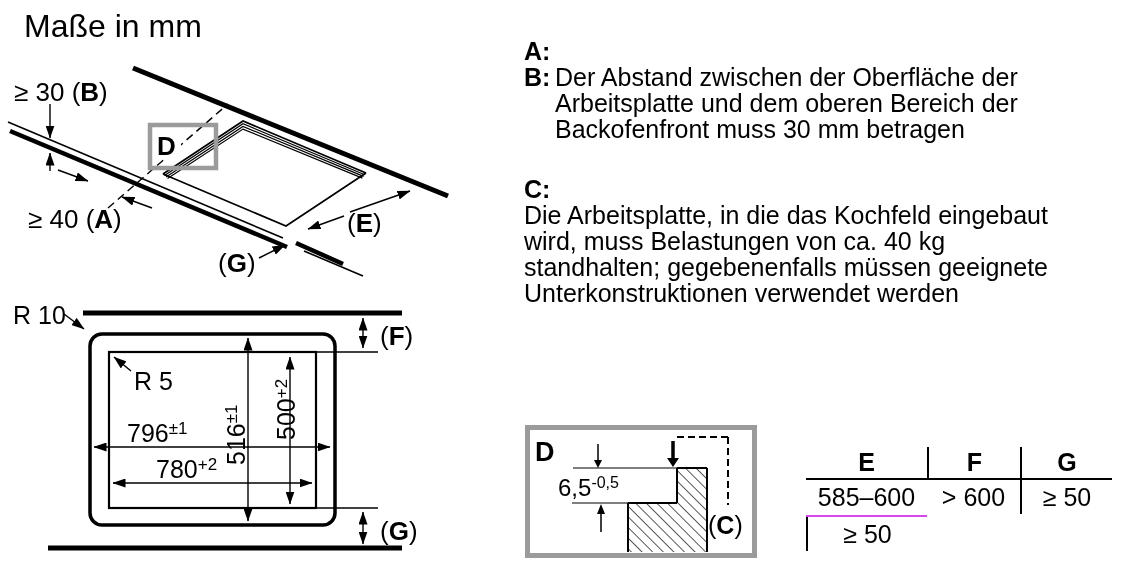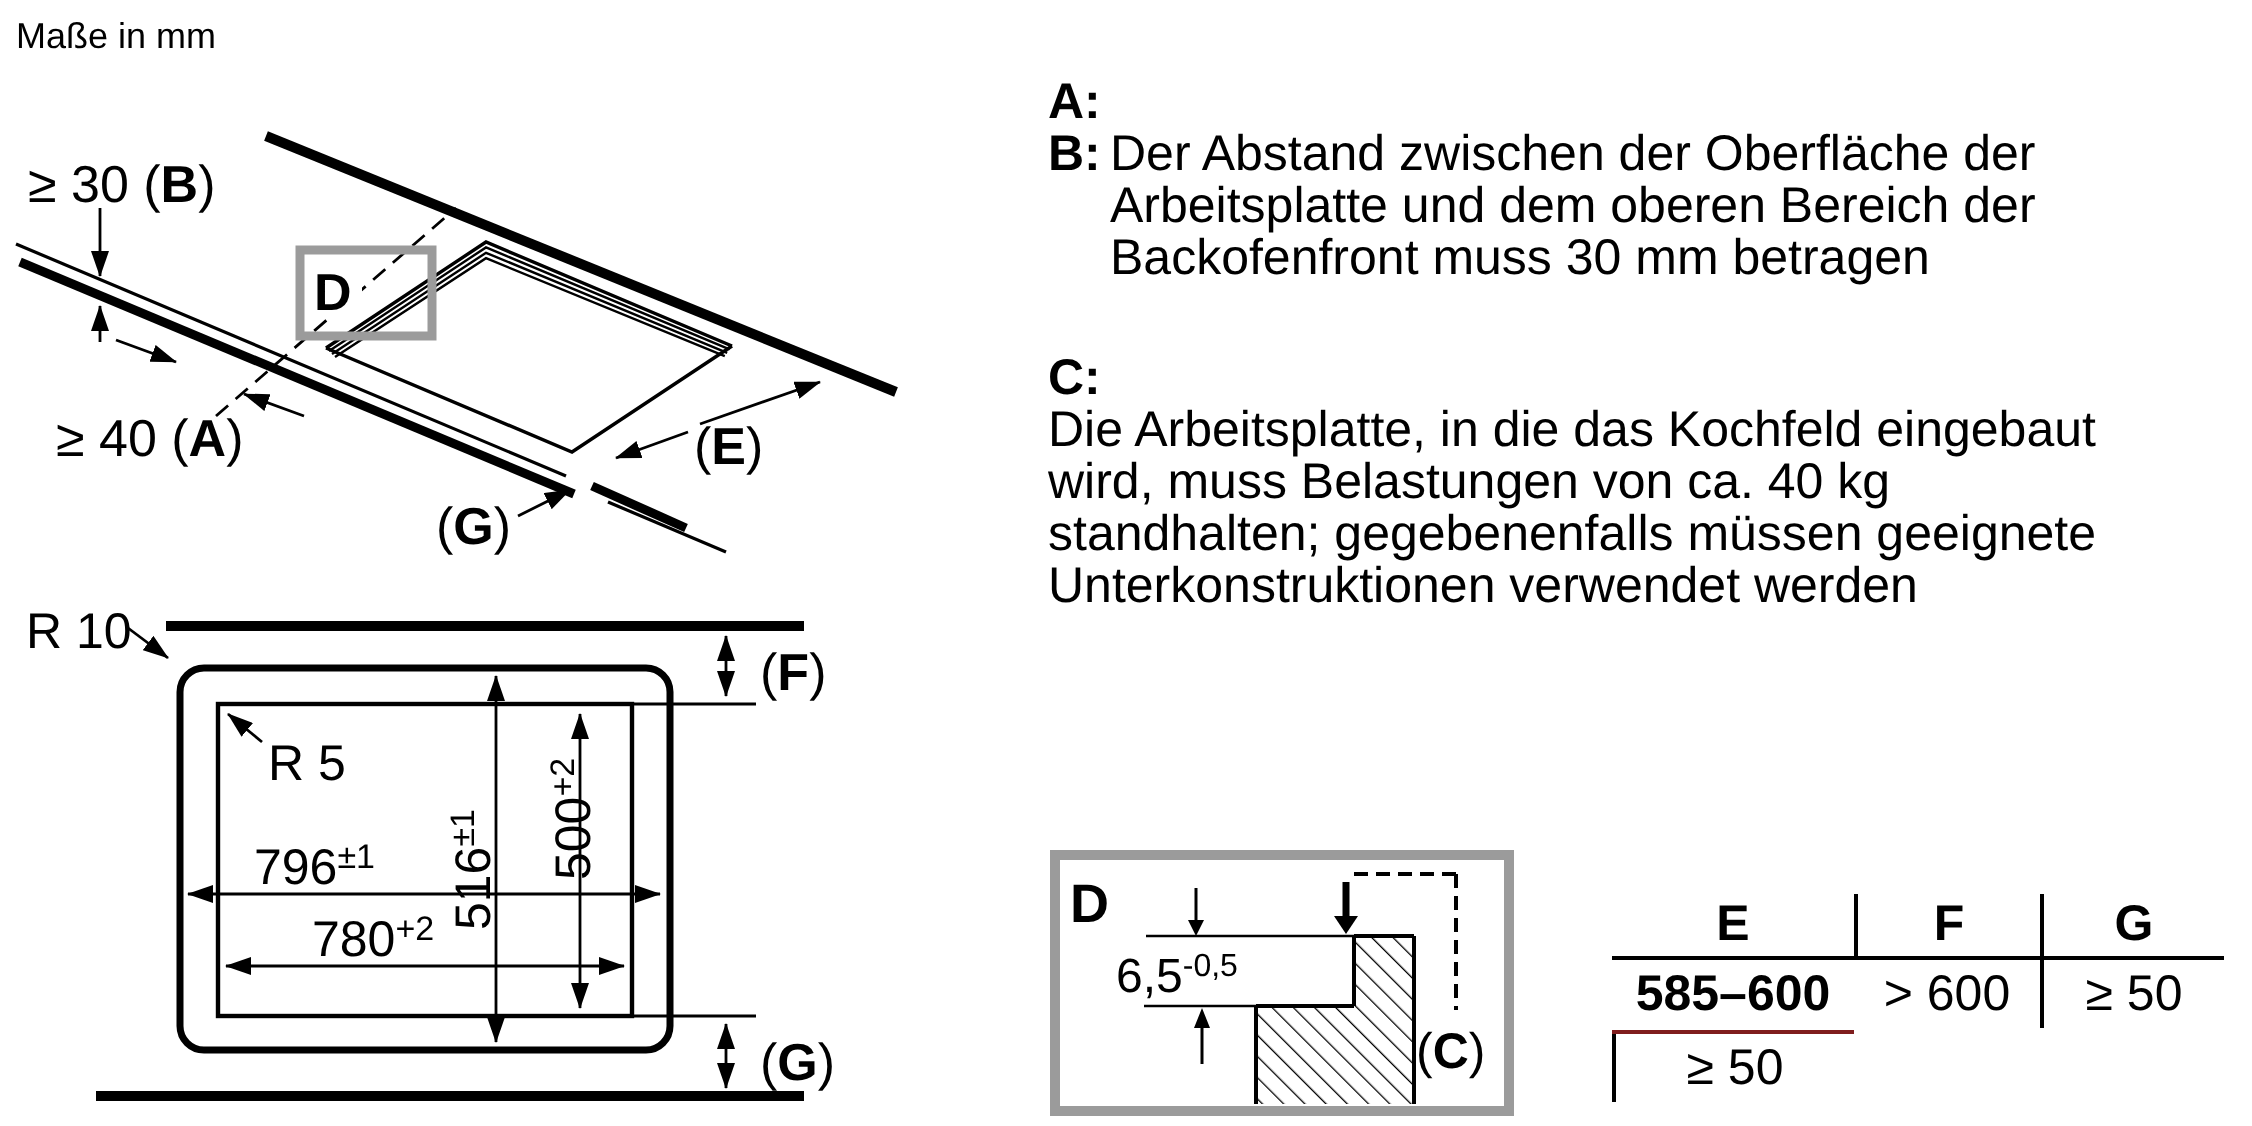--- a/index.html
+++ b/index.html
@@ -2,38 +2,38 @@
 <html><head>
 <meta charset="utf-8">
 <style>
   html,body { margin:0; padding:0; }
   body {
     width:1126px; height:563px; position:relative; overflow:hidden;
     background:#fff; color:#000;
     font-family:"Liberation Sans", sans-serif;
   }
   .abs { position:absolute; }
-  #title { left:8px; top:8px; font-size:18px; }
+  #title { left:24px; top:8px; font-size:32px; }
   svg text { fill:#000; font-family:"Liberation Sans", sans-serif; }
   .lbl { font-size:26px; }
   .lbl .bold, .bold { font-weight:bold; }
   .dimtxt { font-size:25px; }
   .sup { font-size:17px; }
   
   #notes { left:524px; top:38px; width:596px; font-size:25px; line-height:26px; }
   .note-row { display:flex; }
   .note-label { width:31px; flex:none; font-weight:bold; }
   .note-text { white-space:pre-line; }
   #note-siehe { margin-left:31px; margin-top:26px; white-space:pre-line; }
   #note-c-block { margin-top:34px; }
   
   #spec-table { left:806px; top:447px; display:grid; grid-template-columns:121px 93px 92px; font-size:25px; }
   #spec-table .cell { display:flex; align-items:center; justify-content:center; }
   #spec-table .hd { font-weight:bold; height:31px; border-bottom:2px solid #000; }
-  #spec-table .r1 { height:35px; border-bottom:2px solid #7f1d1d;font-weight:bold; }
+  #spec-table .r1 { height:35px; border-bottom:2px solid #d946ef; }
   #spec-table .r2 { height:34px; }
   #spec-table .vl { border-left:2px solid #000; }
 </style>
 </head>
 <body>
 
 <div id="title" class="abs">Maße in mm</div>
 
 <svg class="abs" style="left:0; top:50px" width="480" height="248" viewBox="0 50 480 248">
   <defs>

